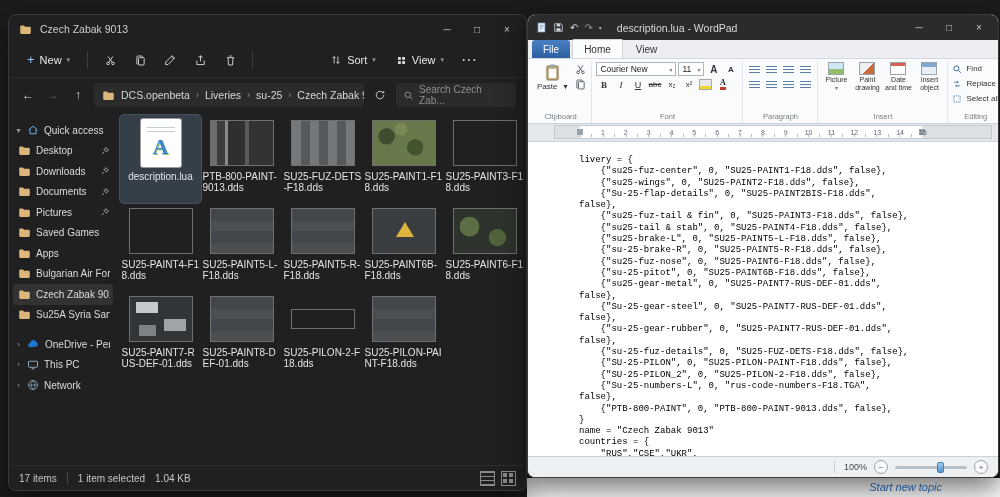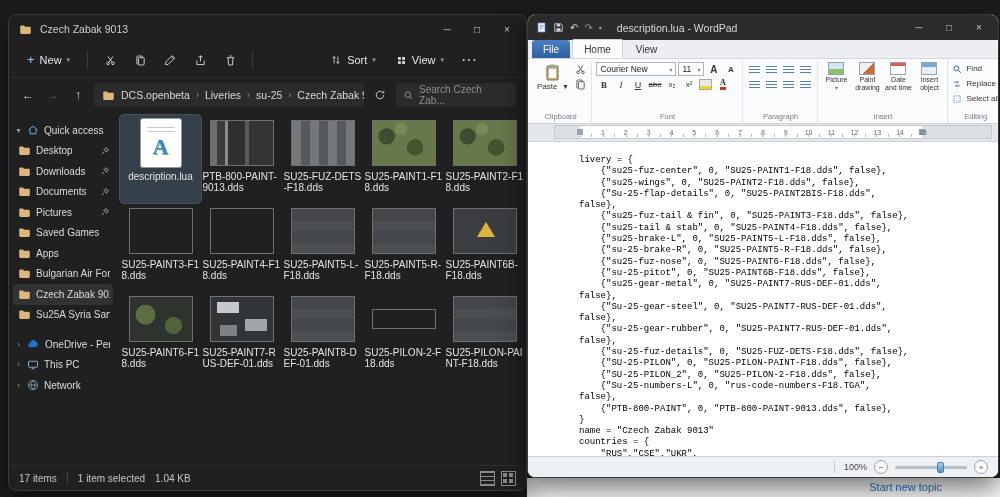--- a/index.html
+++ b/index.html
@@ -1,20 +1,20 @@
 <!DOCTYPE html>
 <html><head>
 <meta charset="utf-8">
 <style>
   html,body{margin:0;padding:0;background:#1b1c1e;}
   #stage{position:relative;width:1000px;height:497px;overflow:hidden;font-family:"Liberation Sans",sans-serif;}
   .win{position:absolute;border-radius:8px;box-shadow:0 10px 28px rgba(0,0,0,.55);box-sizing:border-box;}
 
   
-  #bg-strip{position:absolute;left:527px;top:478px;width:473px;height:19px;background:#fafafa;}
+  #bg-strip{position:absolute;left:527px;top:478px;width:473px;height:19px;background:#fafafa;font-style:italic;}
   .bg-link{position:absolute;right:58px;top:3px;font-size:11px;color:#2b6fc2;}
 
   
   #explorer{left:8px;top:14px;width:519px;height:477px;background:#202020;border:1px solid #3a3a3a;display:flex;flex-direction:column;overflow:hidden;}
   .ex-titlebar{height:28px;display:flex;align-items:center;padding:0 4px 0 10px;gap:8px;flex:0 0 auto;}
   .ex-title{font-size:10.5px;color:#cfcfcf;}
   .win-controls{margin-left:auto;display:flex;}
   .wc{width:30px;height:24px;display:flex;align-items:center;justify-content:center;color:#c9c9c9;font-size:10px;}
   .ex-toolbar{height:34px;display:flex;align-items:center;padding:0 10px;gap:4px;border-bottom:1px solid #2d2d2d;flex:0 0 auto;}
   .tb-btn{display:flex;align-items:center;gap:5px;color:#e6e6e6;font-size:11px;padding:4px 8px;border-radius:4px;}
@@ -421,26 +421,20 @@
             </div>
             <div class="flabel">SU25-FUZ-DETS-F18.dds</div>
           </div>
           <div class="fcell">
             <div class="fthumb t-camo">
               <div class="timg"></div>
             </div>
             <div class="flabel">SU25-PAINT1-F18.dds</div>
           </div>
           <div class="fcell">
-            <div class="fthumb t-camo">
-              <div class="timg"></div>
-            </div>
-            <div class="flabel">SU25-PAINT2-F18.dds</div>
-          </div>
-          <div class="fcell">
             <div class="fthumb t-camo2">
               <div class="timg"></div>
             </div>
             <div class="flabel">SU25-PAINT3-F18.dds</div>
           </div>
           <div class="fcell">
             <div class="fthumb t-camo2">
               <div class="timg"></div>
             </div>
             <div class="flabel">SU25-PAINT4-F18.dds</div>

